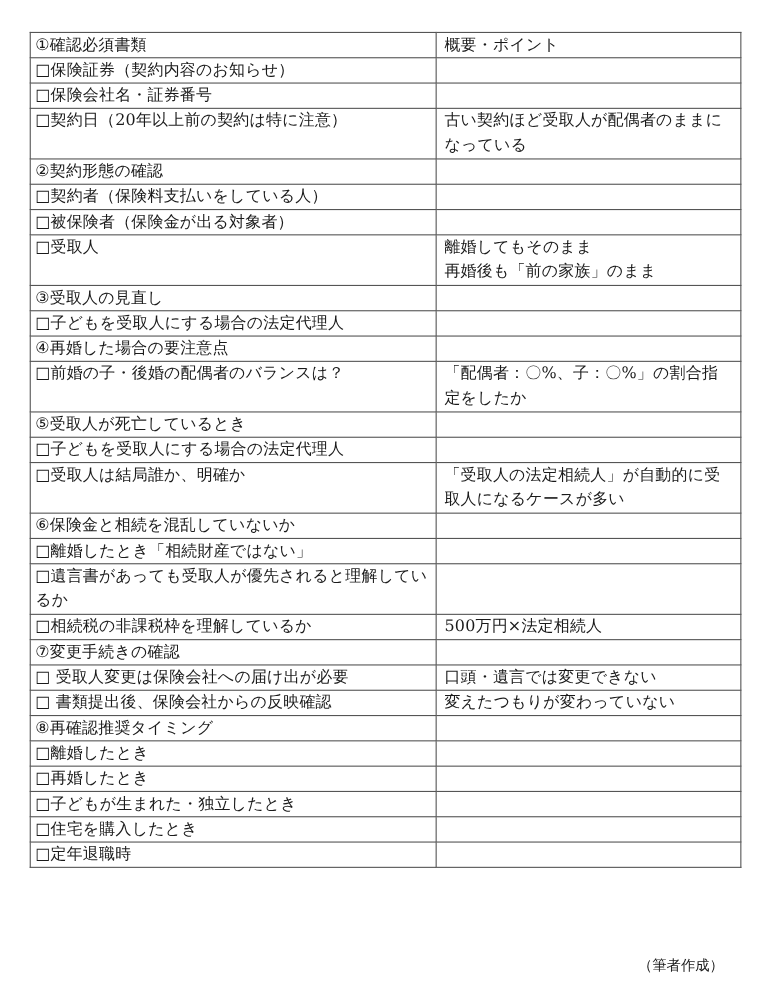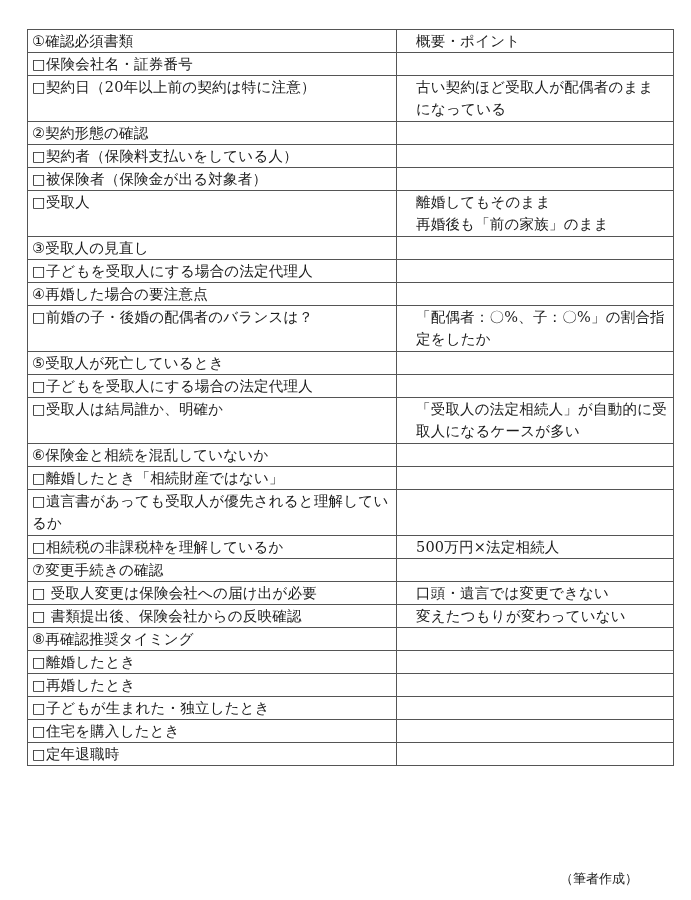--- a/index.html
+++ b/index.html
@@ -23,42 +23,46 @@
     line-height: 22px;
     vertical-align: top;
     white-space: normal;
     letter-spacing: 0.2px;
   }
   table.checklist tr.section td.left {
     font-family: "DejaVu Sans", "Liberation Sans", sans-serif;
     font-weight: normal;
     font-size: 14.5px;
   }
-  table.checklist td.right { padding-left: 19px; }
+  table.checklist td.right { padding-left: 7px; }
   tr.single td { height: 22px; }
   tr.double td { height: 45px; }
   .footnote {
-    position: absolute; left: 560px; top: 869px;
+    position: absolute; left: 580px; top: 869px;
     font-size: 13px; line-height: 20px;
   }
 </style>
 </head>
 <body>
 
 <table class="checklist">
   <colgroup>
       <col class="c1">
       <col class="c2">
     </colgroup>
   <tbody>
     <tr class="section single">
       <td class="left">①確認必須書類</td>
       <td class="right">概要・ポイント</td>
     </tr>
 
+    <tr class="single">
+      <td class="left">□保険証券（契約内容のお知らせ）</td>
+      <td class="right"></td>
+    </tr>
     <tr class="single">
       <td class="left">□保険会社名・証券番号</td>
       <td class="right"></td>
     </tr>
     <tr class="double">
       <td class="left">□契約日（20年以上前の契約は特に注意）</td>
       <td class="right">古い契約ほど受取人が配偶者のままになっている</td>
     </tr>
 
     <tr class="section single">

